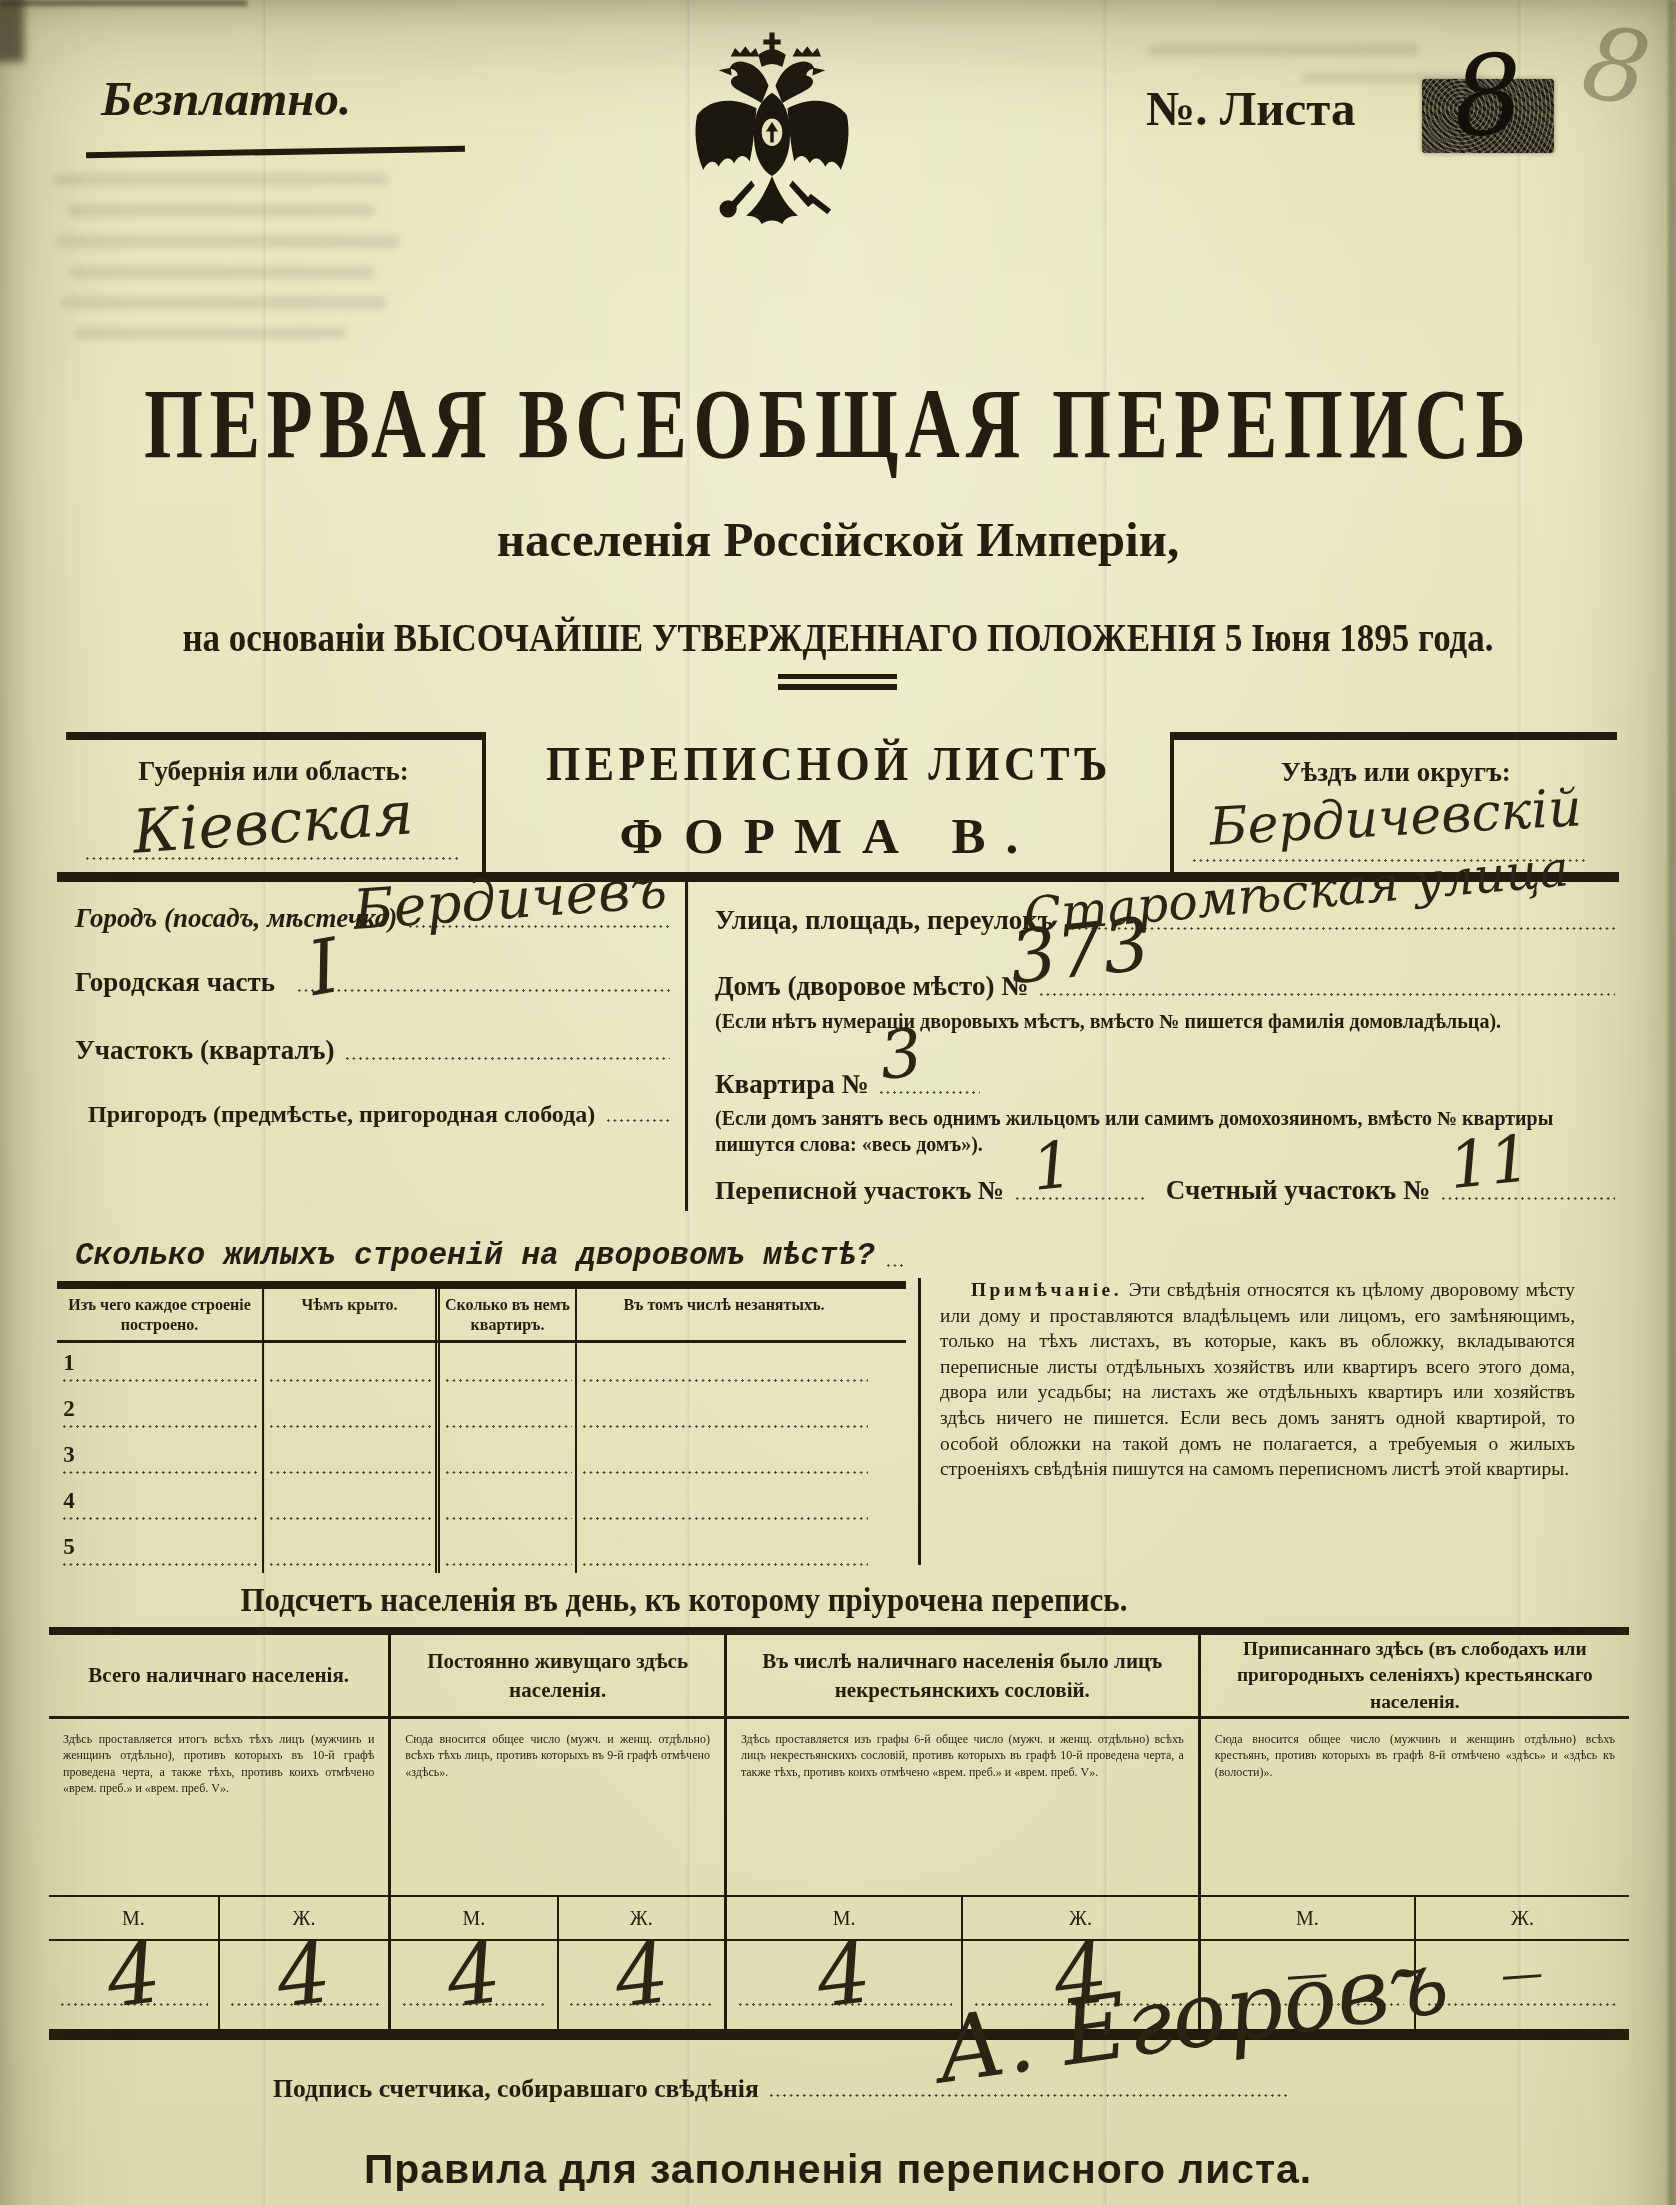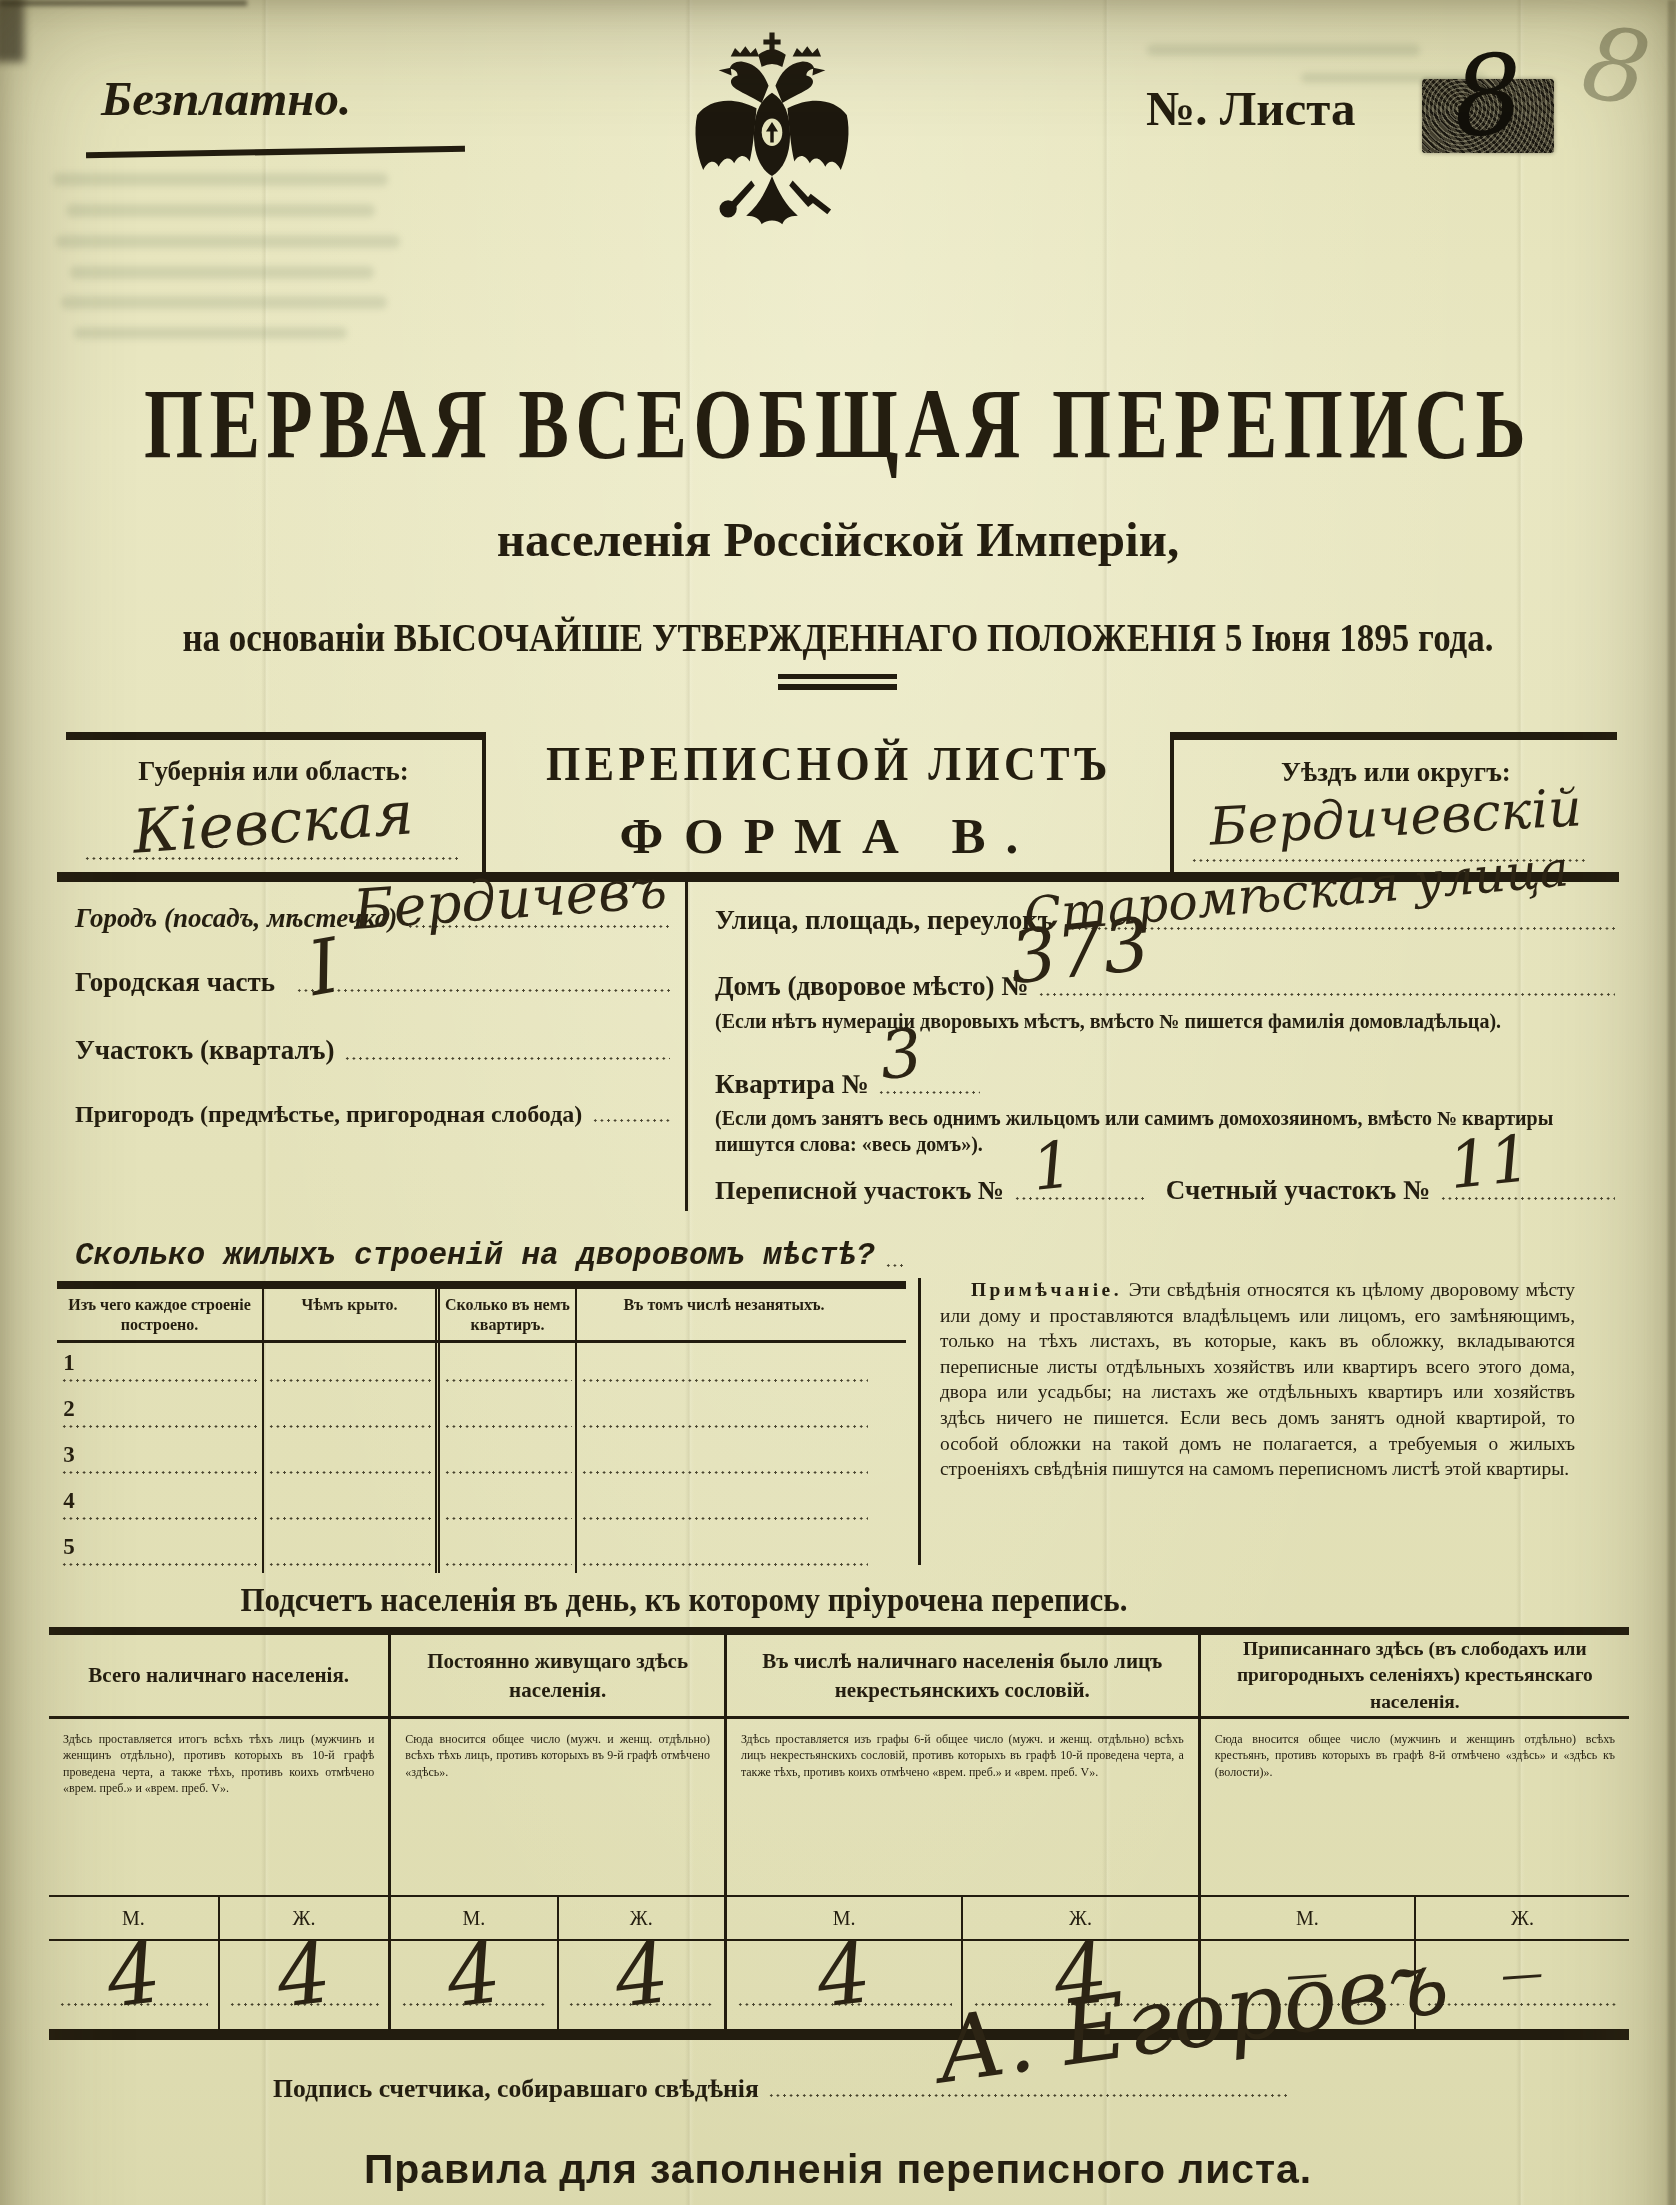--- a/index.html
+++ b/index.html
@@ -162,21 +162,21 @@
   <div class="abs hw" style="left:309px;top:930px;font-size:75px;line-height:1;transform:rotate(-10deg);">I</div>
 
   <div class="frow" style="left:75px;top:1037px;width:595px;">
     <span class="flabel" style="font-size:27px;">Участокъ (кварталъ)</span>
     <span class="lead">
         <span class="dots"></span>
       </span>
   </div>
 
   <div class="frow" style="left:75px;top:1102px;width:595px;">
-    <span class="flabel" style="font-size:24px;">Пригородъ (предмѣстье, пригородная слобода)</span>
+    <span class="flabel" style="font-size:24px;margin-left:13px;">Пригородъ (предмѣстье, пригородная слобода)</span>
     <span class="lead">
         <span class="dots"></span>
       </span>
   </div>
 
   <div class="frow" style="left:715px;top:907px;width:900px;">
     <span class="flabel" style="font-size:27px;">Улица, площадь, переулокъ</span>
     <span class="lead">
         <span class="dots"></span>
       </span>

